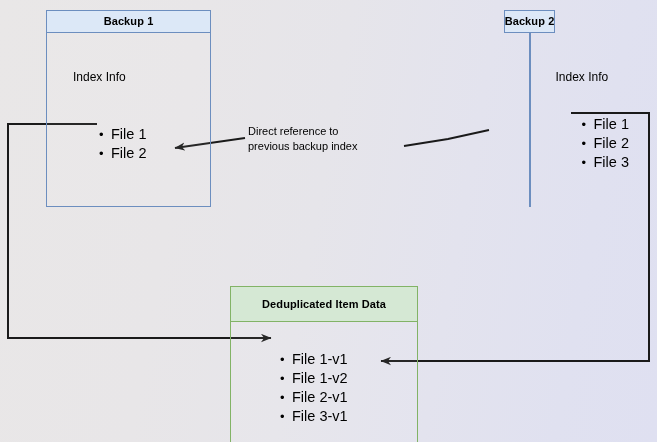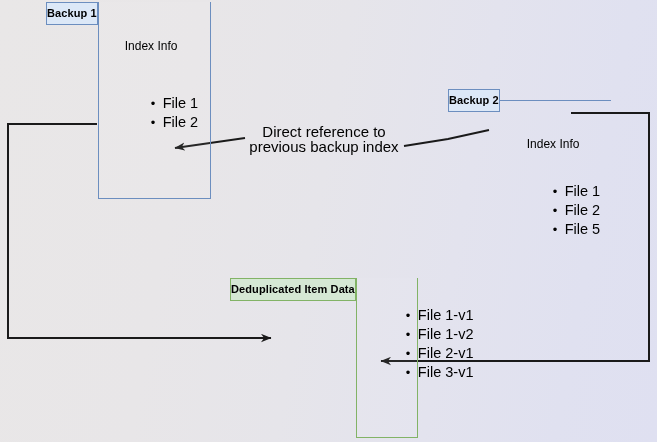--- a/index.html
+++ b/index.html
@@ -27,21 +27,22 @@
     width: 657px;
     height: 442px;
     pointer-events: none;
   }
 
   
   .node {
     position: absolute;
     box-sizing: border-box;
     display: flex;
-    flex-direction: row;
+    flex-direction: column;
+    margin-top: 8px;
   }
   .node .hdr {
     box-sizing: border-box;
     text-align: center;
     font-size: 11px;
     font-weight: bold;
     color: #000000;
     letter-spacing: 0.1px;
     line-height: 1;
     display: flex;
@@ -63,21 +64,21 @@
   .node.blue .body {
     background: rgba(255,255,255,0.06);
     border: 1px solid #6c8ebf;
     border-top: none;
   }
 
   
   .node.green .hdr {
     background: #d5e8d4;
     border: 1px solid #82b366;
-    height: 23px;
+    height: 36px;
   }
   .node.green .body {
     background: rgba(255,255,255,0.06);
     border: 1px solid #82b366;
     border-top: none;
   }
 
   
   .section-title {
     position: absolute;
@@ -104,24 +105,24 @@
     position: absolute;
     left: -12px;
     top: 0;
     font-size: 13px;
     line-height: 19px;
   }
 
   
   .caption {
     position: absolute;
-    font-size: 15px;
+    font-size: 11px;
     line-height: 15px;
     color: #000;
-    text-align: center;
+    text-align: left;
     white-space: pre-line;
   }
 </style>
 </head>
 <body>
 
 <div id="stage">
 
   <svg id="wires" viewBox="0 0 657 442">
     <defs>
@@ -150,21 +151,21 @@
     </div>
   </div>
 
   <div class="node blue" style="left:448px; top:2px; width:163px; height:197px;align-items:center;">
     <div class="hdr">Backup 2</div>
     <div class="body">
       <div class="section-title" style="left:26px; top:38px;">Index Info</div>
       <ul class="filelist" style="left:48px; top:82px;">
         <li>File 1</li>
         <li>File 2</li>
-        <li>File 5</li>
+        <li>File 3</li>
       </ul>
     </div>
   </div>
 
   <div class="node green" style="left:230px; top:278px; width:188px; height:160px;">
     <div class="hdr">Deduplicated Item Data</div>
     <div class="body">
       <ul class="filelist" style="left:45px; top:28px;">
         <li>File 1-v1</li>
         <li>File 1-v2</li>

